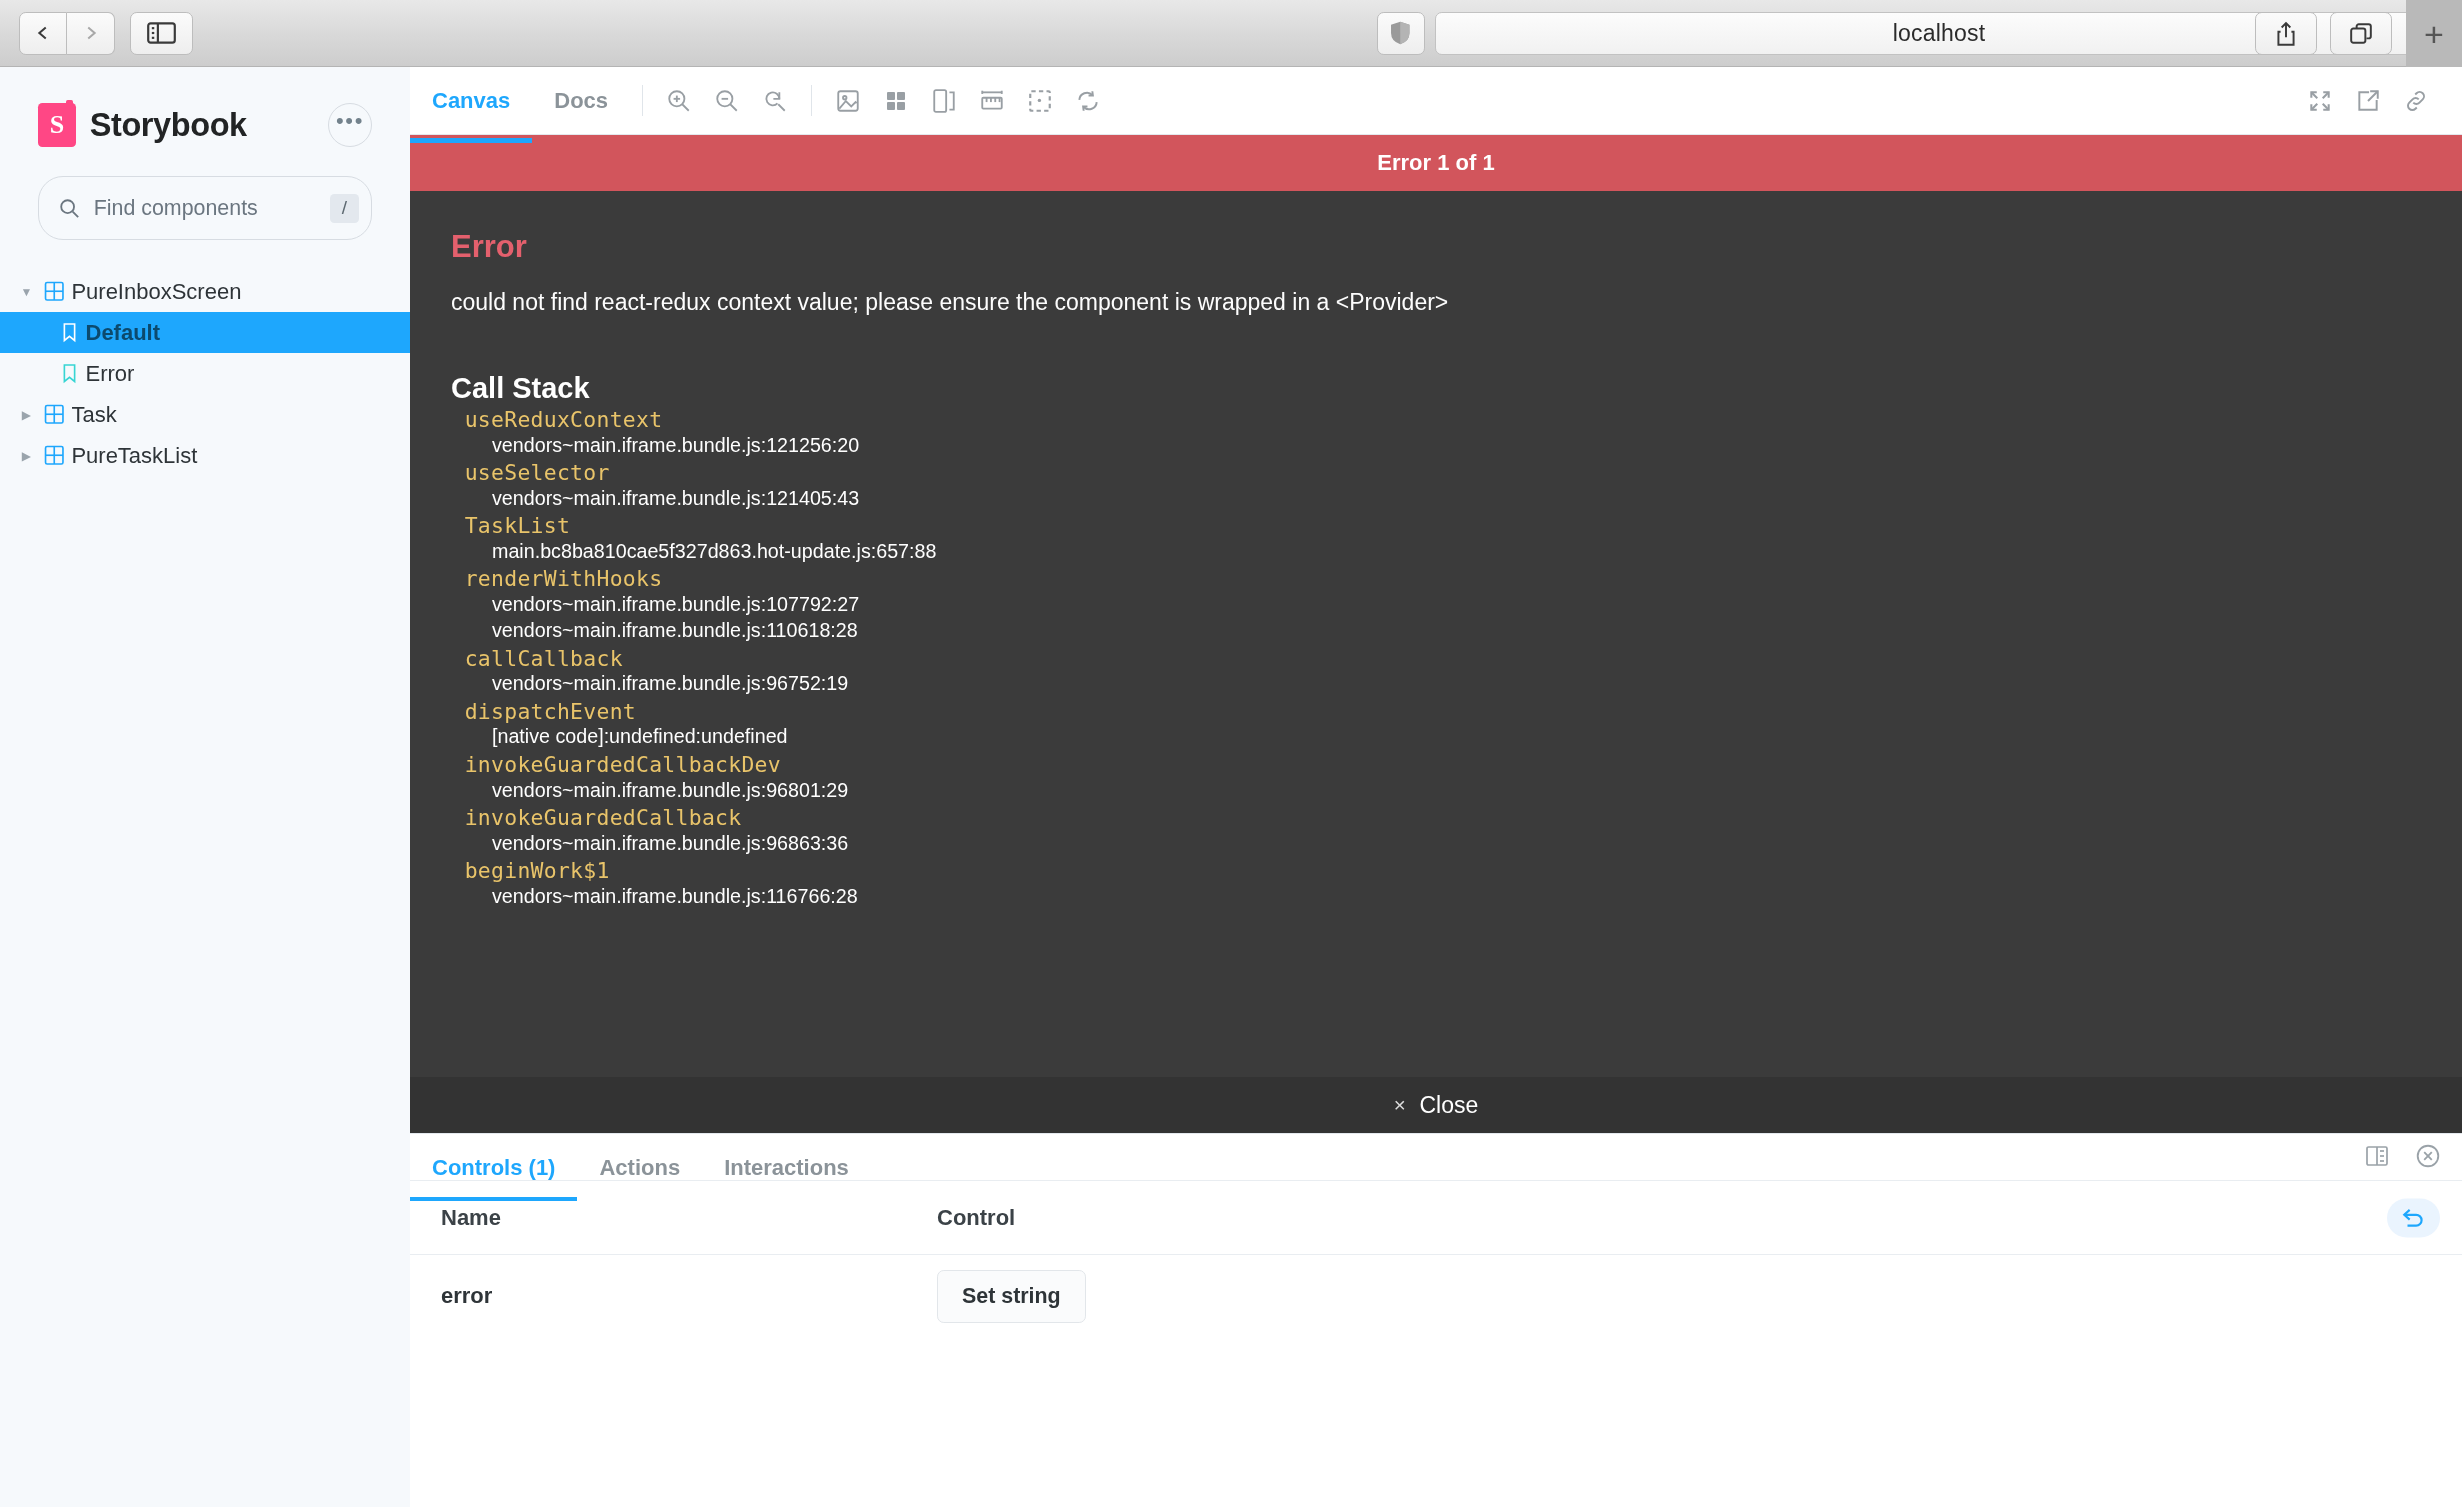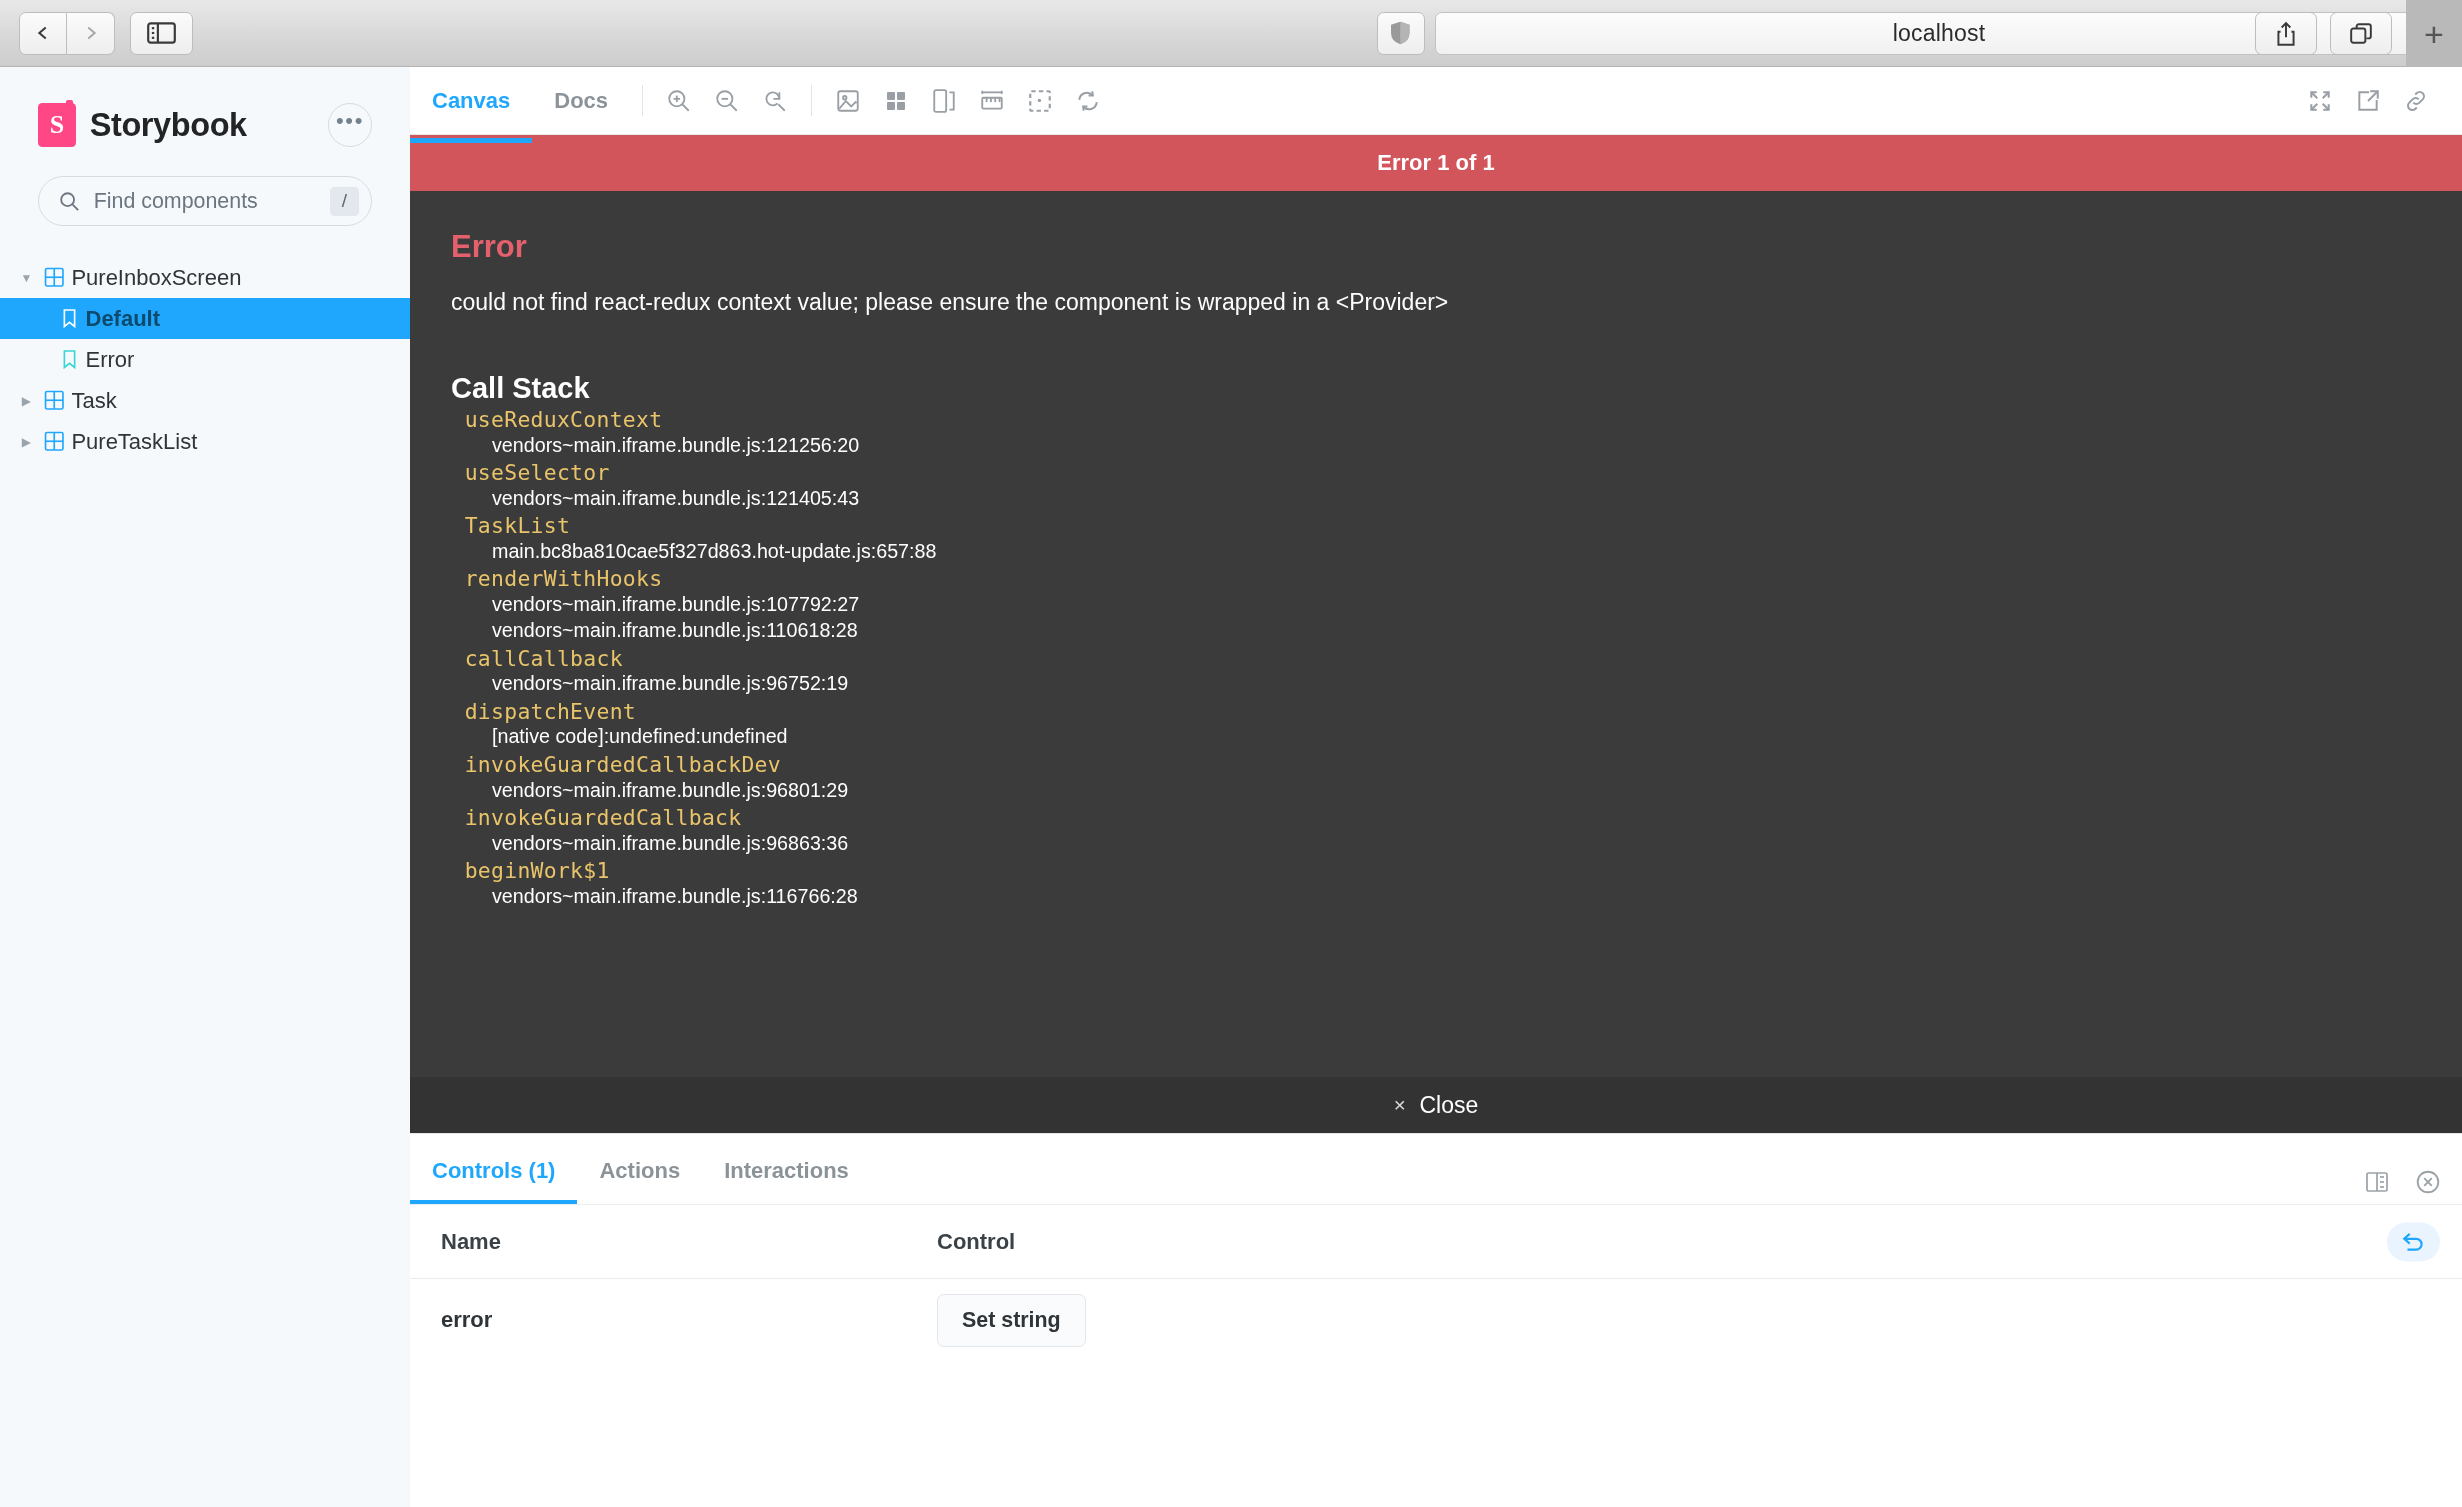--- a/index.html
+++ b/index.html
@@ -66,21 +66,21 @@
     background:#ff4785; border-radius:1.7px;
   }
   .logo-text { font-size: 32.5px; font-weight: 700; color: #222425; margin-left: 13.7px; letter-spacing: -0.4px; }
   .dots-btn {
     margin-left: auto; width: 44px; height: 44px; border-radius: 50%;
     border: 0.9px solid #d7dce2; display:flex; align-items:center; justify-content:center;
     color:#73828c; font-size: 22px; letter-spacing: 1.7px; line-height: 0.2; padding-bottom: 6.8px;
   }
   .search-row { padding: 29px 38px 0 38px; }
   .search-box {
-    height: 50px; border: 0.9px solid #d7dce2; border-radius: 25px;
+    height: 64px; border: 0.9px solid #d7dce2; border-radius: 25px;
     display: flex; align-items: center; padding: 0 12px 0 19px; background: transparent;
   }
   .search-placeholder { font-size: 21.4px; color: #6b7680; margin-left: 13.7px; flex: 1; }
   .slash-key {
     width: 29px; height: 29px; border-radius: 4.3px; background: #e3e8ee;
     display: flex; align-items: center; justify-content: center;
     color: #5c6870; font-size: 19px;
   }
   .tree { margin-top: 31px; }
   .tree-row {
@@ -136,21 +136,21 @@
   .cs-loc { font-size: 19.7px; color: #ffffff; padding-left: 41px; margin-top: 1.7px; }
   .close-bar {
     height: 56px; background: #333333; color: #fff;
     display: flex; align-items: center; justify-content: center;
     font-size: 23px; gap: 13.7px;
   }
   .close-x { font-size: 20.5px; color: #ddd; }
 
   
   .panel { height: 375px; border-top: 0.9px solid #e3e8ed; background: #fff; display: flex; flex-direction: column; }
-  .panel-tabs { height: 71px; display: flex; align-items: flex-end; border-bottom: 0.9px solid #e9edf1; padding-right: 12px; }
+  .panel-tabs { height: 47px; display: flex; align-items: flex-start; border-bottom: 0.9px solid #e9edf1; padding-right: 12px; }
   .p-tab {
     height: 67px; display: flex; align-items: center; padding: 0 22px;
     font-size: 22px; font-weight: 700; color: #8b9399; position: relative;
   }
   .p-tab.active { color: #1ea7fd; }
   .p-tab.active::after { content:""; position:absolute; left:0; right:0; bottom:0; height:4.3px; background:#1ea7fd; }
   .p-right { margin-left: auto; display: flex; align-items: center; gap: 6.8px; }
   .p-icon { width: 44px; height:44px; display:flex; align-items:center; justify-content:center; color:#9aa2a8; }
   .ctrl-table { width: 100%; }
   .ct-head {

